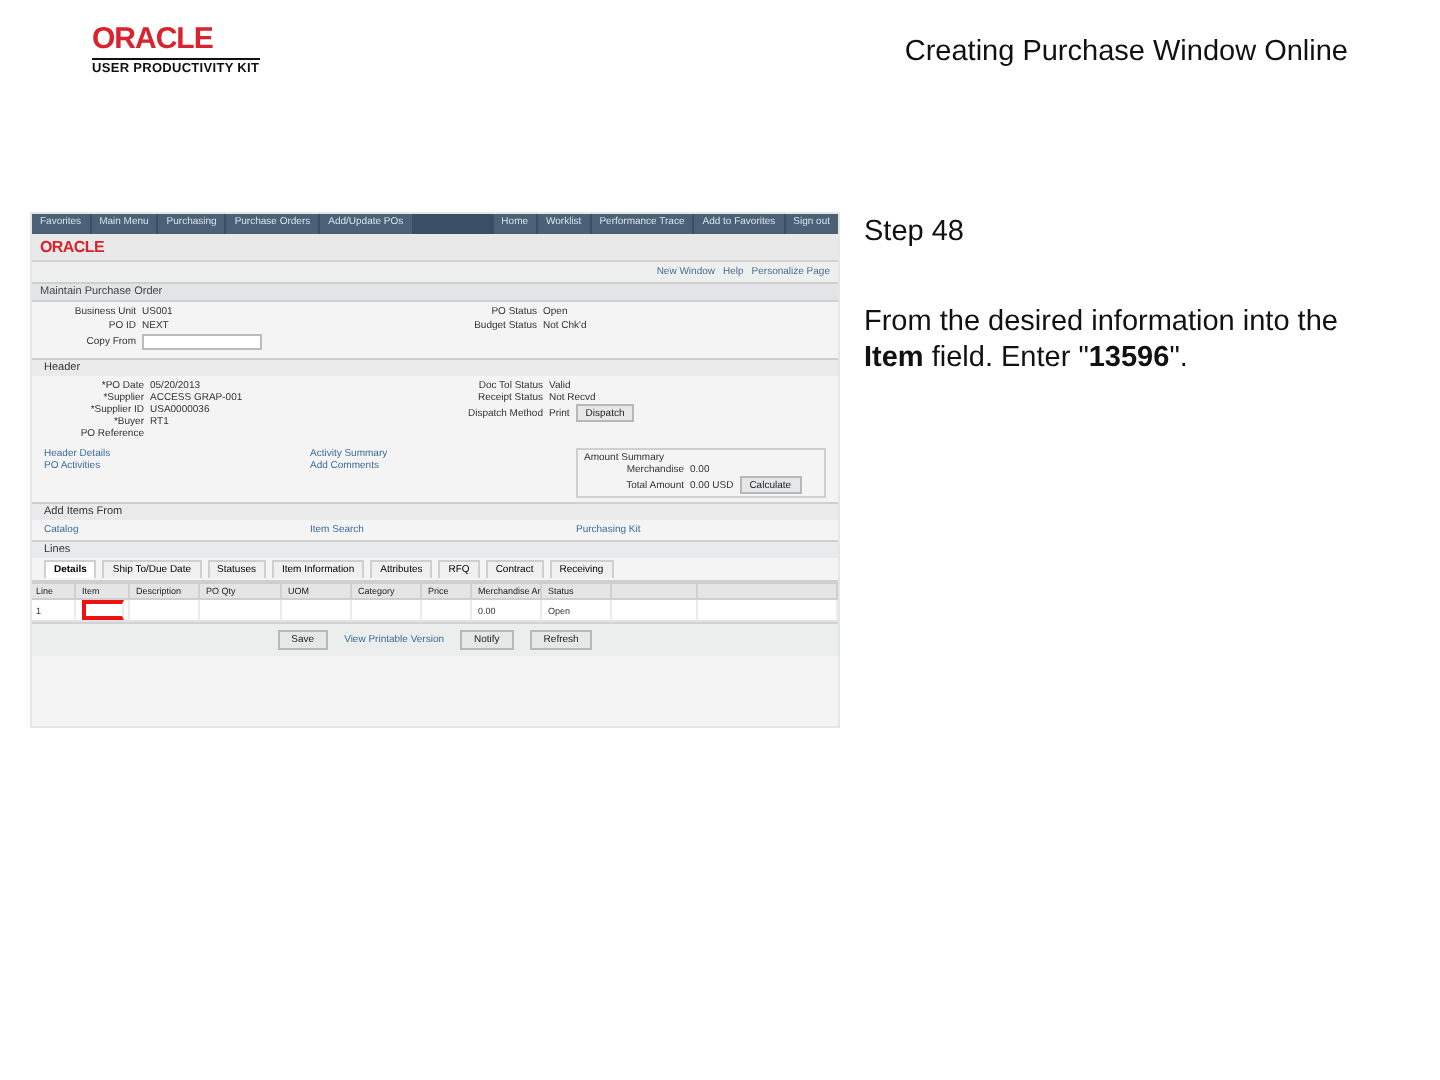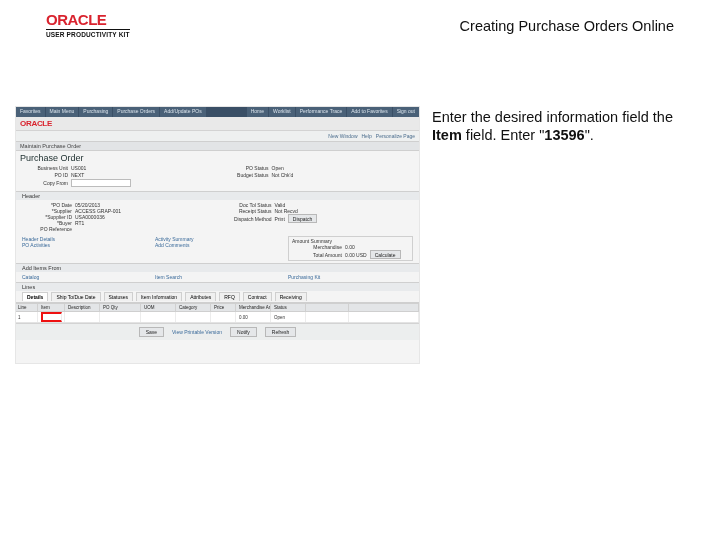--- a/index.html
+++ b/index.html
@@ -171,26 +171,27 @@
   .instr-text b { font-weight:700; }
 </style>
 </head>
 <body>
 
 <div class="header-region">
   <div class="logo-block">
     <div class="oracle-logo">ORACLE</div>
     <div class="upk-text">USER PRODUCTIVITY KIT</div>
   </div>
-  <div class="page-title">Creating Purchase Orders Online</div>
+  <div class="page-title">Creating Purchase Window Online</div>
 </div>
 
 <div class="instr-panel">
+  <div class="step-label">Step 48</div>
   <div class="instr-text">
-    <span>Enter the desired information field the </span><b>Item</b><span> field. Enter "</span><b>13596</b><span>".</span>
+    <span>From the desired information into the </span><b>Item</b><span> field. Enter "</span><b>13596</b><span>".</span>
   </div>
 </div>
 
 <div class="screenshot-pane">
   <div class="top-tabs">
     <span>Favorites</span>
     <span>Main Menu</span>
     <span>Purchasing</span>
     <span>Purchase Orders</span>
     <span>Add/Update POs</span>
@@ -204,21 +205,20 @@
   </div>
   <div class="app-logo-row">
     <span class="ora">ORACLE</span>
   </div>
   <div class="breadcrumb-row">
     <span>New Window</span>
     <span>Help</span>
     <span>Personalize Page</span>
   </div>
   <div class="section-band">Maintain Purchase Order</div>
-  <div class="po-title">Purchase Order</div>
 
   <div class="form-grid">
     <div class="kv">
         <span class="lab">Business Unit</span>
         <span class="plain">US001</span>
       </div>
     <div class="kv">
         <span class="lab">PO Status</span>
         <span class="plain">Open</span>
       </div>

